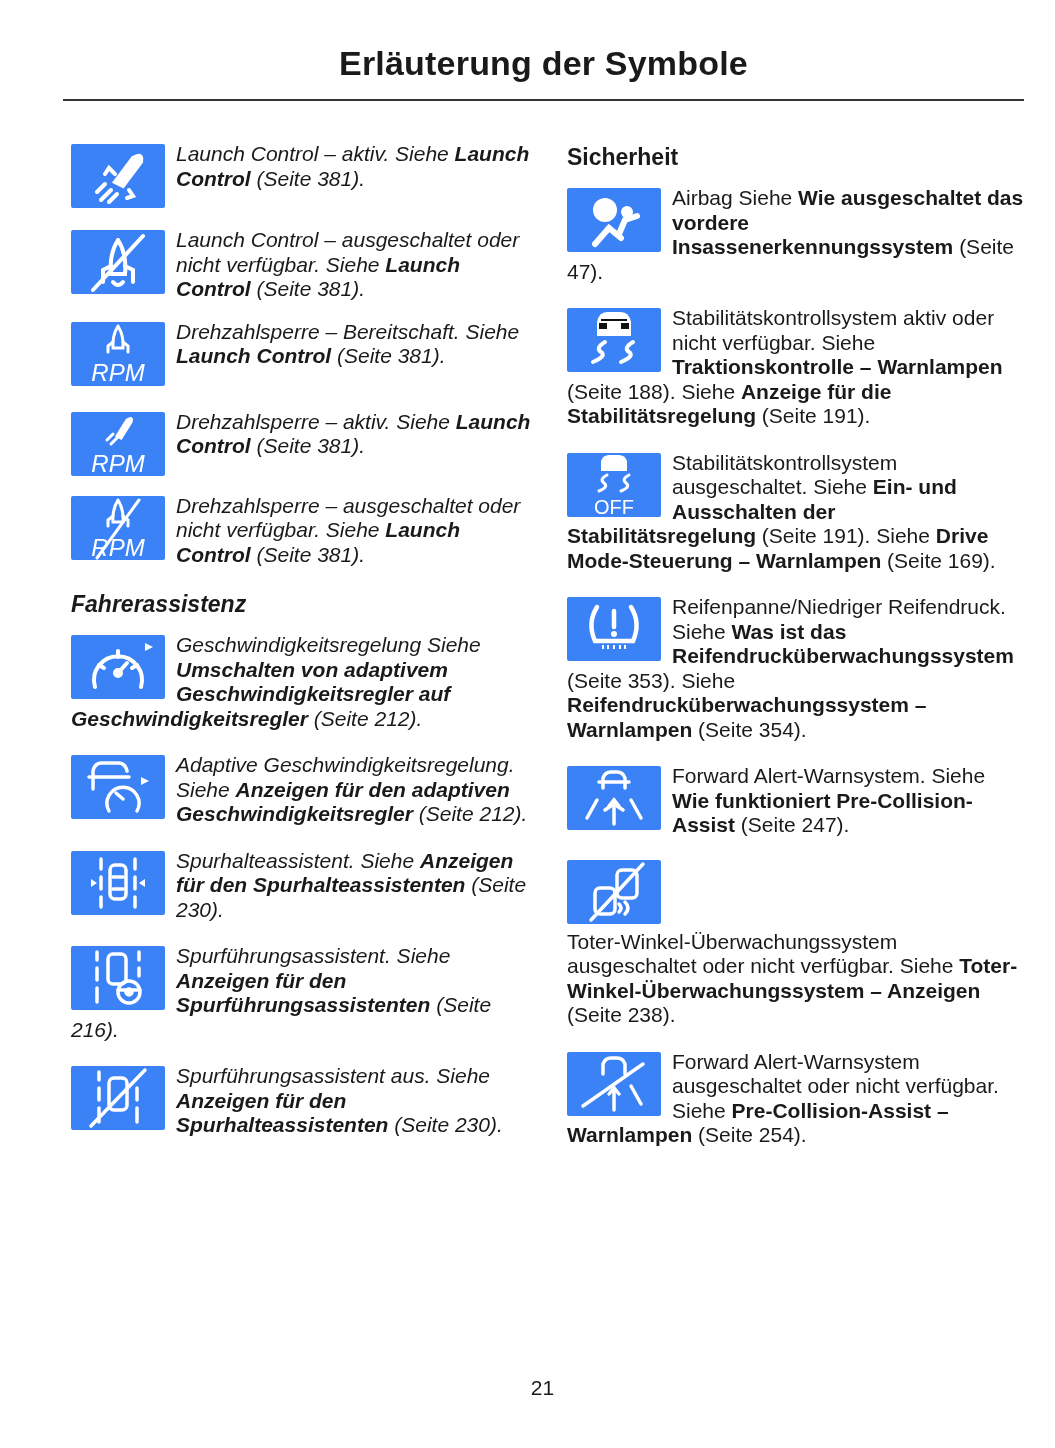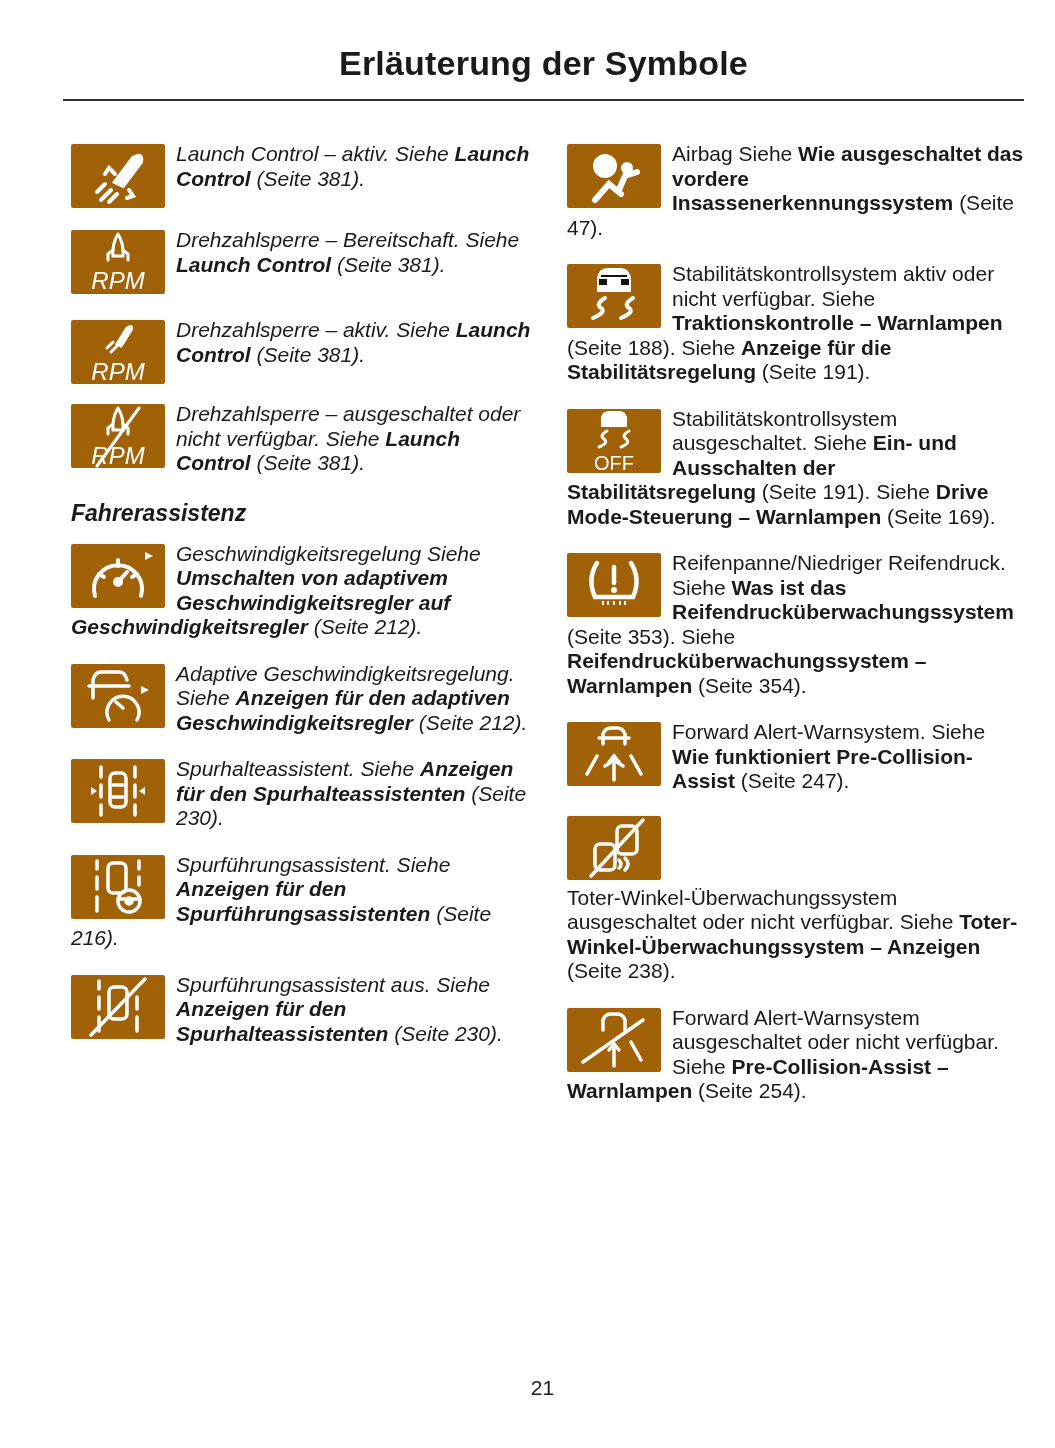--- a/index.html
+++ b/index.html
@@ -6,21 +6,21 @@
   body{width:1055px;height:1448px;position:relative;overflow:hidden;
        font-family:"Liberation Sans","DejaVu Sans",sans-serif;color:#1a1a1a;}
   .title{position:absolute;left:0;top:44px;width:1087px;text-align:center;
          font-size:34px;font-weight:900;letter-spacing:0.2px;color:#1a1a1a;}
   .rule{position:absolute;left:63px;top:99px;width:961px;height:2px;background:#333;}
   .col{position:absolute;top:142px;}
   .col.left{left:71px;width:460px;font-style:italic;}
   .col.right{left:567px;width:460px;}
   .section-h{font-size:23px;font-weight:900;margin:0 0 14px 0;line-height:30px;}
   .entry{position:relative;font-size:21px;line-height:24.5px;margin-bottom:22px;}
-  .entry .ico{float:left;width:94px;height:64px;background:#a16207;border-radius:2px;
+  .entry .ico{float:left;width:94px;height:64px;background:#3b82f6;border-radius:2px;
               margin:2px 11px 2px 0;position:relative;}
   .entry .ico svg{width:94px;height:64px;display:block;}
   .entry b{font-weight:900;}
   .entry.block .ico{float:none;margin:0 0 6px 0;}
   .pagenum{position:absolute;left:0;top:1376px;width:1085px;text-align:center;font-size:21px;}
   .clear{clear:both;}
 </style>
 </head>
 <body>
 
@@ -39,20 +39,35 @@
         <line x1="26" y1="48" x2="34" y2="40"></line>
             <line x1="30" y1="56" x2="40" y2="46"></line>
             <line x1="38" y1="58" x2="46" y2="50"></line>
       </g>
         </svg>
     </div>
     <span>Launch Control – aktiv.  Siehe </span><b>Launch Control</b><span> (Seite 381).</span>
     <div class="clear"></div>
   </div>
 
+  <div class="entry" style="margin-top:-4px">
+    <div class="ico">
+      <svg viewBox="0 0 94 64">
+          <g fill="none" stroke="#fff" stroke-width="4" stroke-linecap="round">
+        <path d="M47 10 Q38 24 40 44 L54 44 Q56 24 47 10"></path>
+        <path d="M40 36 L32 40 L32 52"></path>
+            <path d="M54 36 L62 40 L62 52"></path>
+        <path d="M42 52 Q47 58 52 52"></path>
+            <line x1="22" y1="60" x2="72" y2="6"></line>
+      </g>
+        </svg>
+    </div>
+    <span>Launch Control – ausgeschaltet oder nicht verfügbar.  Siehe </span><b>Launch Control</b><span> (Seite 381).</span>
+    <div class="clear"></div>
+  </div>
 
   <div class="entry" style="margin-top:-4px">
     <div class="ico">
       <svg viewBox="0 0 94 64">
           <g fill="none" stroke="#fff" stroke-width="3" stroke-linecap="round">
         <path d="M47 4 Q41 14 42 26 L52 26 Q53 14 47 4"></path>
             <path d="M42 20 L37 24 L37 30"></path>
             <path d="M52 20 L57 24 L57 30"></path>
       </g>
           <text x="47" y="59" fill="#fff" font-size="24" font-family="Liberation Sans, sans-serif" text-anchor="middle">RPM</text>
@@ -184,20 +199,21 @@
         <line x1="20" y1="60" x2="74" y2="4"></line>
       </g>
         </svg>
     </div>
     <span>Spurführungsassistent aus. Siehe </span><b>Anzeigen für den Spurhalteassistenten</b><span> (Seite 230).</span>
     <div class="clear"></div>
   </div>
 </div>
 
 <div class="col right">
+  <div class="section-h">Sicherheit</div>
 
 
   <div class="entry">
     <div class="ico">
       <svg viewBox="0 0 94 64">
           <g fill="#fff">
         <circle cx="38" cy="22" r="12"></circle>
             <circle cx="60" cy="24" r="6"></circle>
       </g>
           <g stroke="#fff" stroke-width="6" stroke-linecap="round" fill="none">

